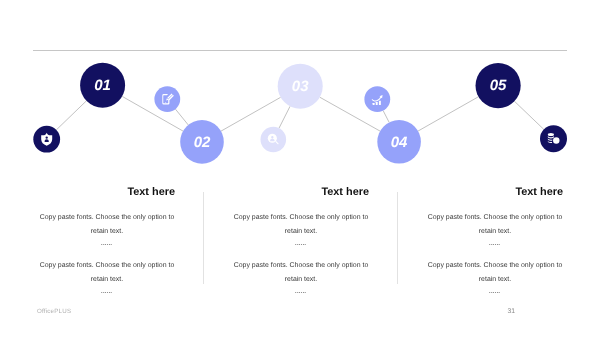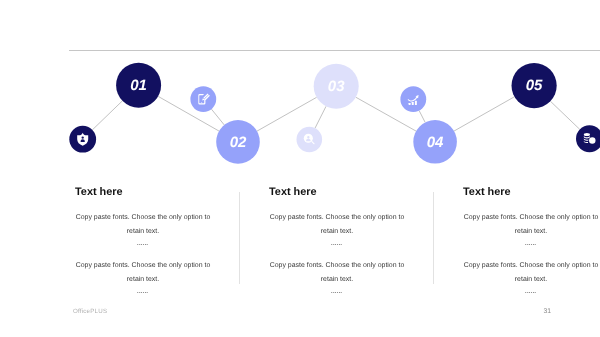--- a/index.html
+++ b/index.html
@@ -1,24 +1,24 @@
 <!DOCTYPE html>
 <html><head>
 <meta charset="utf-8">
 <style>
   html,body{margin:0;padding:0;}
   body{width:600px;height:337px;background:#ffffff;font-family:"Liberation Sans",sans-serif;overflow:hidden;-webkit-font-smoothing:antialiased;text-rendering:geometricPrecision;}
-  .slide{position:relative;width:553px;height:337px;background:#fff;margin-left:36px;}
+  .slide{position:relative;width:553px;height:337px;background:#fff;}
   .toprule{position:absolute;left:33px;top:50px;width:534px;height:1px;background:#c6c6c6;}
   svg.diagram{position:absolute;left:0;top:0;width:600px;height:180px;display:block;}
   .num{font-family:"Liberation Sans",sans-serif;font-style:italic;font-weight:bold;fill:#ffffff;text-anchor:middle;dominant-baseline:central;}
   .cols{position:absolute;left:0;top:0;width:600px;height:337px;}
   .col{position:absolute;top:185.6px;width:194px;box-sizing:border-box;}
   .col .inner{padding:0 29px;}
-  h3{margin:0 0 13px 0;text-align:left;font-size:10.9px;font-weight:bold;color:#121212;letter-spacing:0;line-height:12px;}
+  h3{margin:0 0 13px 0;text-align:right;font-size:10.9px;font-weight:bold;color:#121212;letter-spacing:0;line-height:12px;}
   p.body{margin:0;text-align:center;font-size:6.95px;color:#3a3a3a;line-height:14.4px;}
   .dots{text-align:center;font-size:10.5px;color:#8c8c8c;letter-spacing:-1px;text-indent:-2px;margin-top:-0.5px;line-height:7px;}
   .blk{margin-bottom:13px;}
   .vdiv{position:absolute;width:1px;background:#e2e2e2;}
   .footer-left{position:absolute;left:37px;top:307.8px;font-size:6.2px;color:#b0b0b0;letter-spacing:.2px;}
   .footer-right{position:absolute;right:38px;top:308.3px;font-size:6.8px;color:#8a8a8a;}
 </style>
 </head>
 <body>
 

